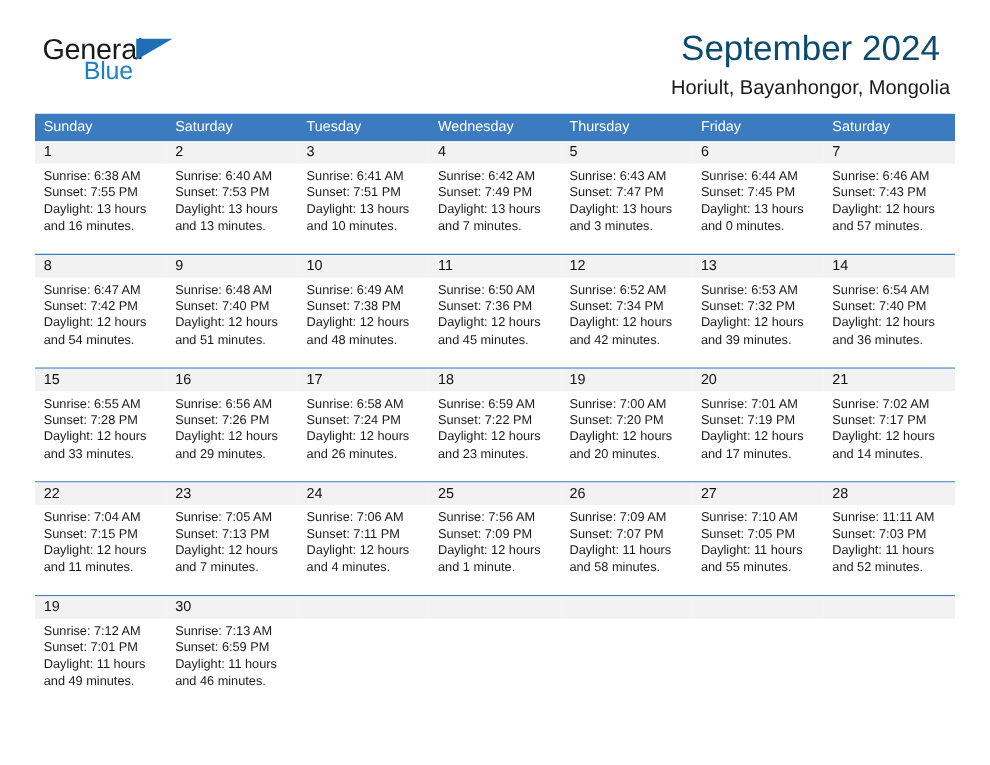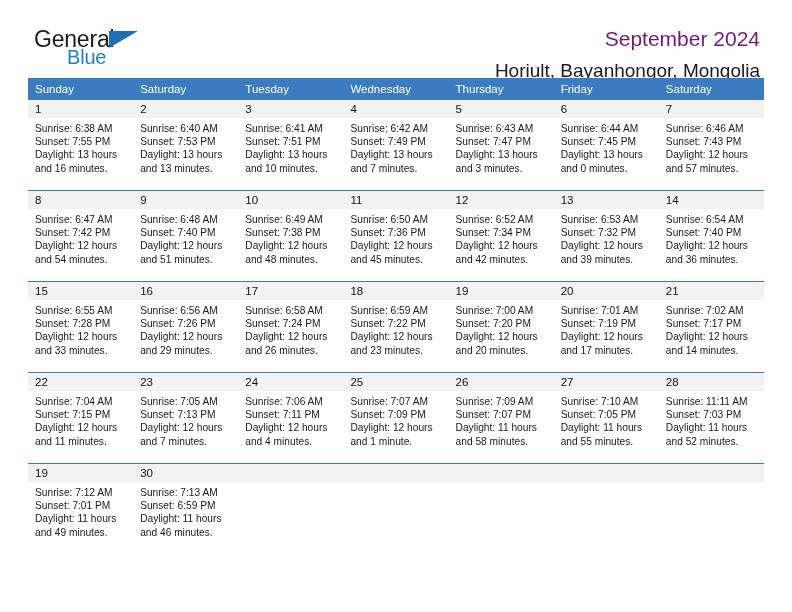--- a/index.html
+++ b/index.html
@@ -62,39 +62,40 @@
     border-bottom: 17px solid transparent;
   }
 
   .titles {
     position: absolute;
     right: 4px;
     top: 22px;
     text-align: right;
   }
   .cal-title {
-    font-size: 21px;
+    font-size: 28px;
     font-weight: normal;
-    color: #701a75;
+    color: #0c4a6e;
     line-height: 34px;
     white-space: nowrap;
+    text-align: center;
   }
   .cal-sub {
-    font-size: 19px;
+    font-size: 16px;
     color: #1a1a1a;
     line-height: 20px;
     margin-top: 5px;
     white-space: nowrap;
   }
 
   
   .cal {
     position: relative;
     width: 736px;
-    margin-top: 4px;
+    margin-top: 17px;
   }
   .row {
     display: flex;
     width: 100%;
   }
   .cell {
     width: 14.2857%;
     box-sizing: border-box;
   }
 
@@ -365,21 +366,21 @@
               <div class="info-line">Daylight: 12 hours</div>
               <div class="info-line">and 7 minutes.</div>
             </div>
             <div class="cell">
               <div class="info-line">Sunrise: 7:06 AM</div>
               <div class="info-line">Sunset: 7:11 PM</div>
               <div class="info-line">Daylight: 12 hours</div>
               <div class="info-line">and 4 minutes.</div>
             </div>
             <div class="cell">
-              <div class="info-line">Sunrise: 7:07 AM</div>
+              <div class="info-line">Sunrise: 7:56 AM</div>
               <div class="info-line">Sunset: 7:09 PM</div>
               <div class="info-line">Daylight: 12 hours</div>
               <div class="info-line">and 1 minute.</div>
             </div>
             <div class="cell">
               <div class="info-line">Sunrise: 7:09 AM</div>
               <div class="info-line">Sunset: 7:07 PM</div>
               <div class="info-line">Daylight: 11 hours</div>
               <div class="info-line">and 58 minutes.</div>
             </div>

